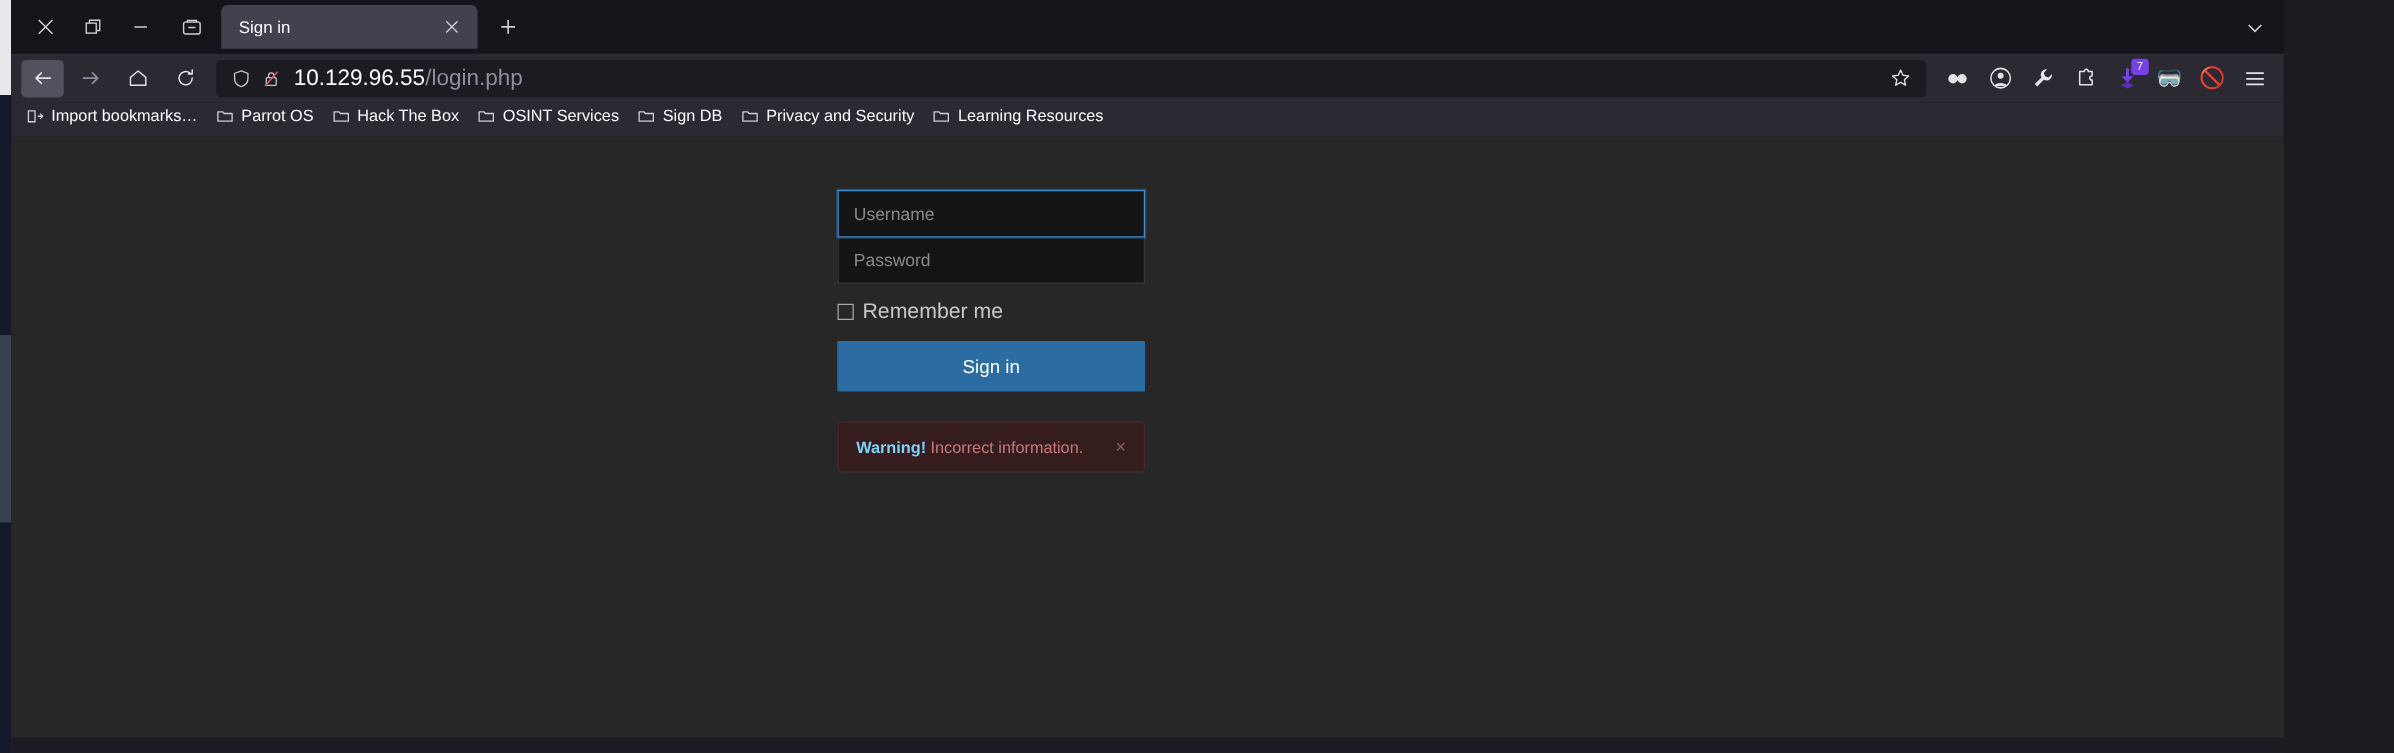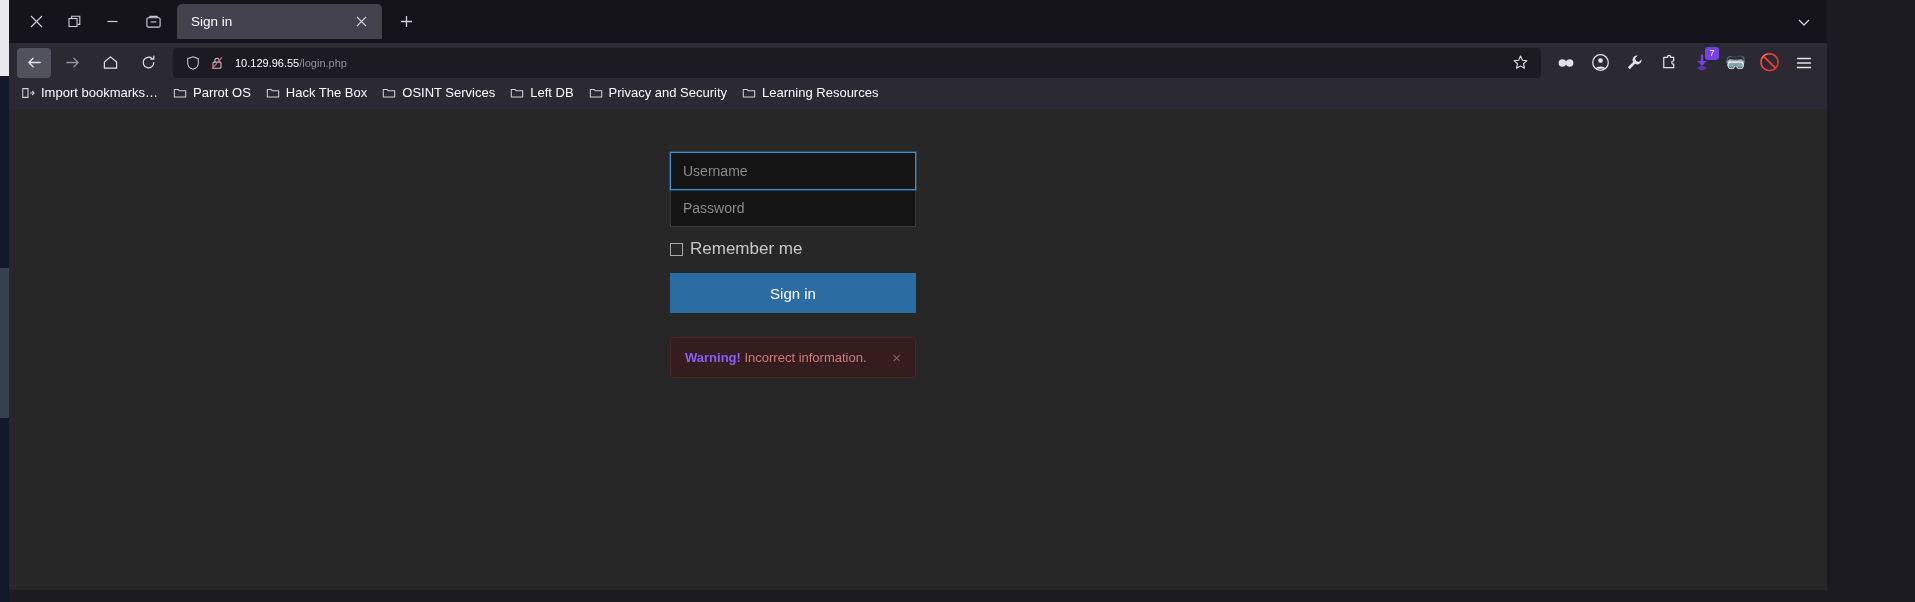--- a/index.html
+++ b/index.html
@@ -123,21 +123,21 @@
   }
   .urlbar-icon {
     width: 24px; height: 24px;
     display: flex; align-items: center; justify-content: center;
     color: #c4c4cc;
     flex-shrink: 0;
   }
   #url-text {
     flex: 1;
     color: #8f8f9d;
-    font-size: 11px;
+    font-size: 18px;
     margin-left: 6px;
     white-space: nowrap; overflow: hidden;
   }
   #url-text .host { color: #fbfbfe; }
   #urlbar-star {
     width: 26px; height: 26px;
     display: flex; align-items: center; justify-content: center;
     color: #e3e3e6; flex-shrink: 0; cursor: pointer;
   }
   .toolbtn {
@@ -282,21 +282,21 @@
     background: #361d1d;
     border: 1px solid #4a2626;
     border-radius: 4px;
     padding: 12px 14px;
     display: flex;
     align-items: center;
     color: #c97b7b;
     font-size: 13px;
   }
   #alert-text { flex: 1; }
-  #alert-strong { font-weight: bold; color: #8b5cf6; }
+  #alert-strong { font-weight: bold; color: #7dd3fc; }
   #alert-close {
     color: #8a5a5a;
     font-size: 15px;
     line-height: 1;
     margin-left: 8px;
     cursor: pointer;
   }
   #content-bottom-bar {
     position: absolute;
     left: 0; bottom: 0;
@@ -491,21 +491,21 @@
           </svg>
       </span>
       <span>OSINT Services</span>
     </div>
     <div class="bm">
       <span class="bmicon">
         <svg width="14" height="14" viewBox="0 0 16 16">
             <path d="M1.5 4 H6 L7.2 5.5 H14.5 V12.5 H1.5 Z" stroke="currentColor" stroke-width="1.2" fill="none" stroke-linejoin="round"></path>
           </svg>
       </span>
-      <span>Left DB</span>
+      <span>Sign DB</span>
     </div>
     <div class="bm">
       <span class="bmicon">
         <svg width="14" height="14" viewBox="0 0 16 16">
             <path d="M1.5 4 H6 L7.2 5.5 H14.5 V12.5 H1.5 Z" stroke="currentColor" stroke-width="1.2" fill="none" stroke-linejoin="round"></path>
           </svg>
       </span>
       <span>Privacy and Security</span>
     </div>
     <div class="bm">

